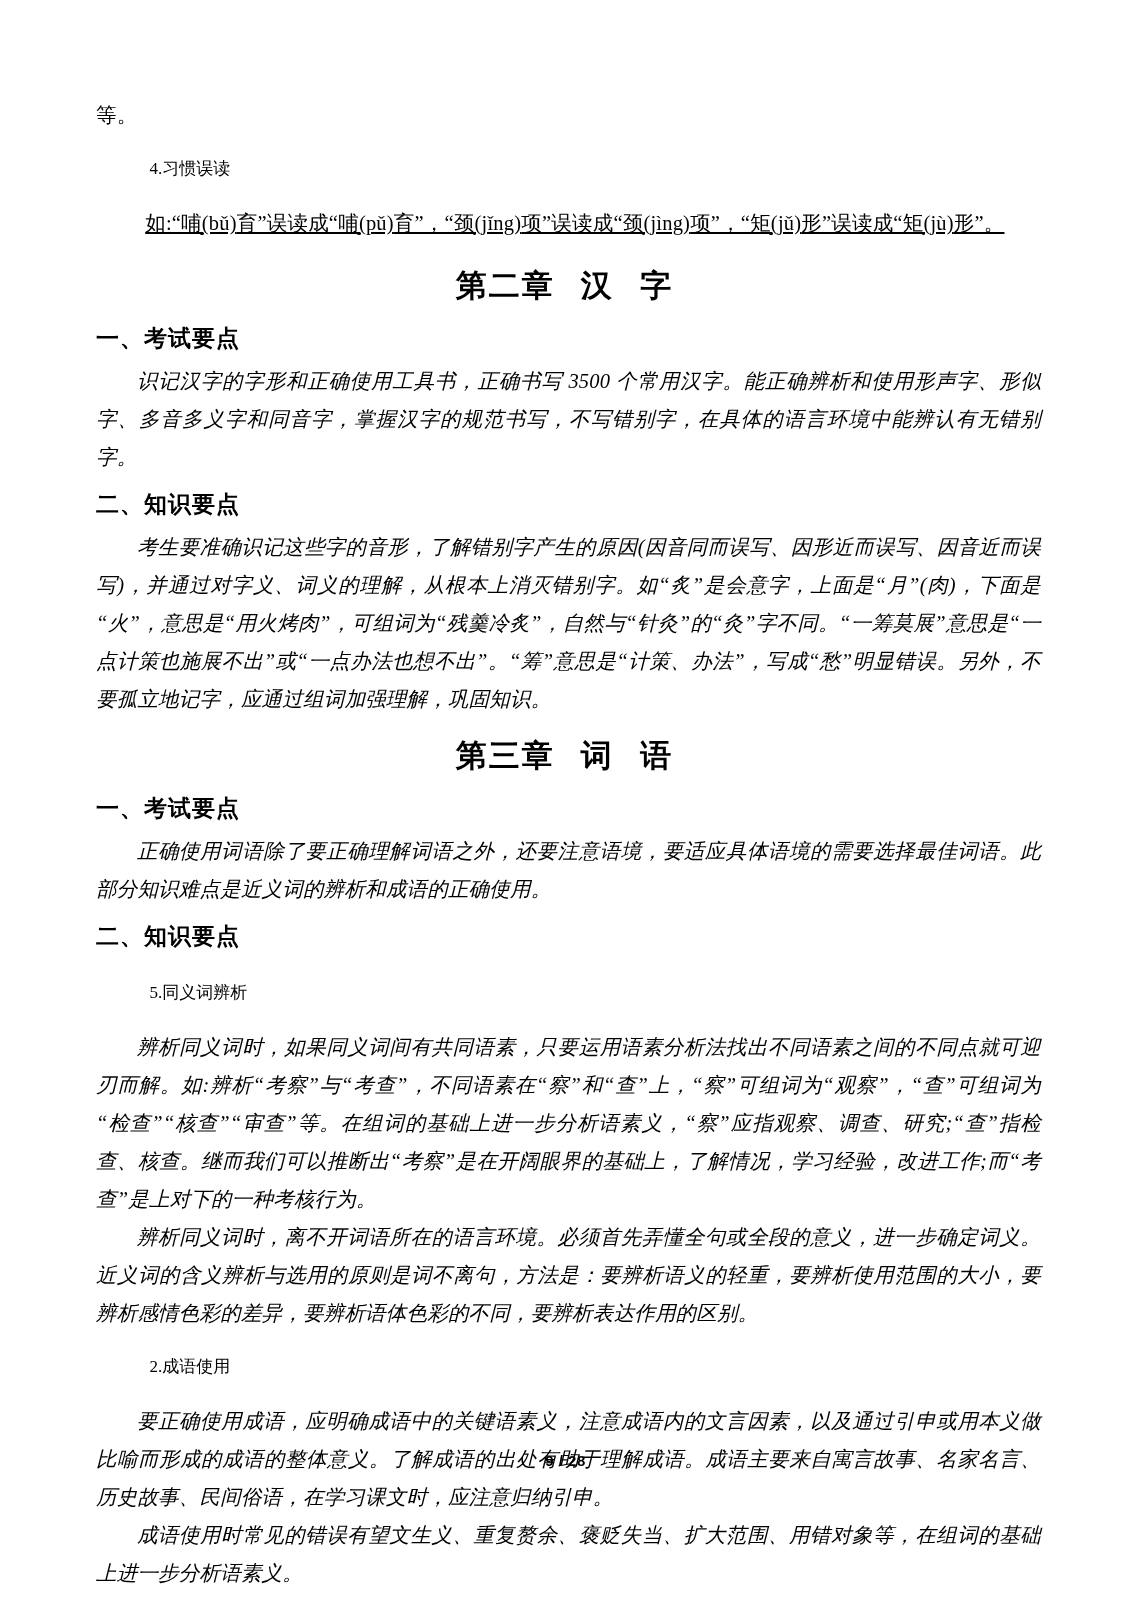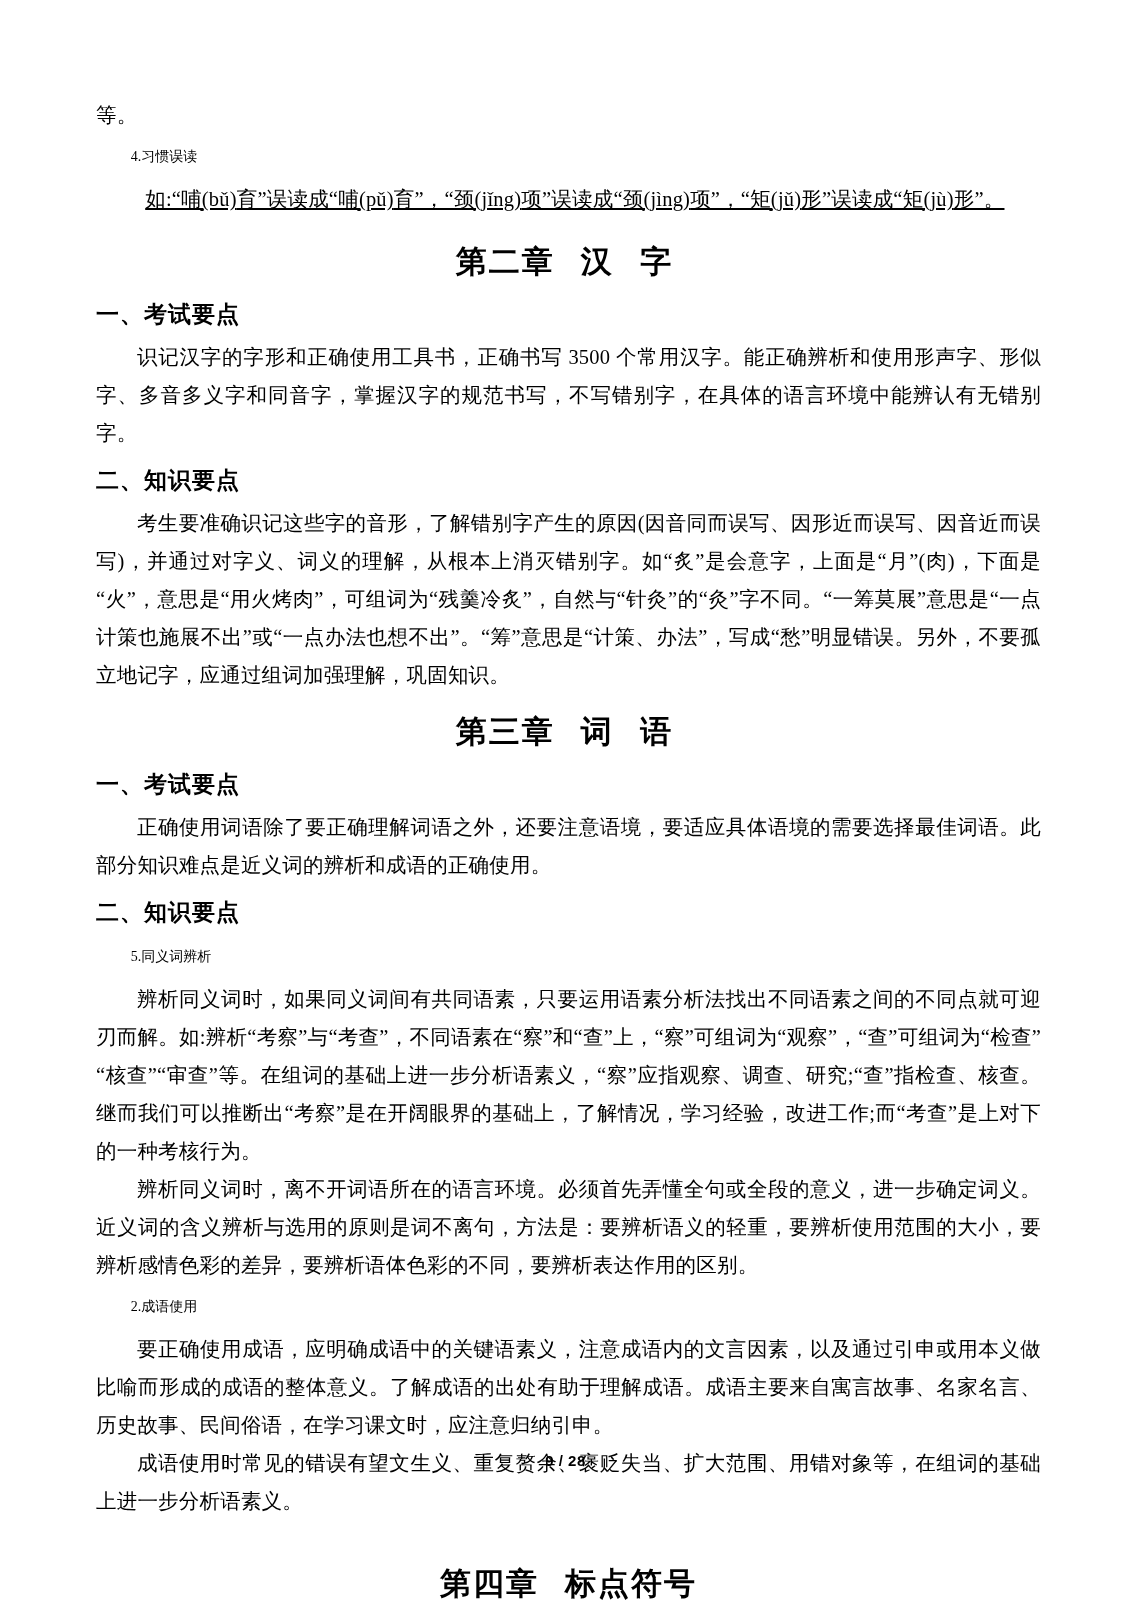--- a/index.html
+++ b/index.html
@@ -31,20 +31,21 @@
   .para {
     font-size: 20.5px;
     line-height: 38px;
     text-align: justify;
     text-justify: inter-ideograph;
     margin: 0;
     letter-spacing: 0.2px;
   }
   .para.indent {
     text-indent: 2em;
+    font-style: italic;
   }
   .para.indent-small {
     text-indent: 2.4em;
     text-decoration: underline;
   }
   .para.noindent {
     text-indent: 0;
   }
   
   .chapter-title {
@@ -68,23 +69,23 @@
     font-family: "Liberation Sans", "DejaVu Sans", sans-serif;
     font-weight: bold;
     font-size: 23px;
     line-height: 44px;
     margin: 6px 0 2px 0;
     letter-spacing: 1px;
     text-align: left;
   }
   
   .sub-item {
-    font-size: 14px;
+    font-size: 17px;
     line-height: 38px;
-    margin: 4px;
+    margin: 16px;
     text-indent: 2.2em;
   }
   
   .dot-em {
     position: relative;
     display: inline-block;
   }
   .dot-em::after {
     content: "";
     position: absolute;

